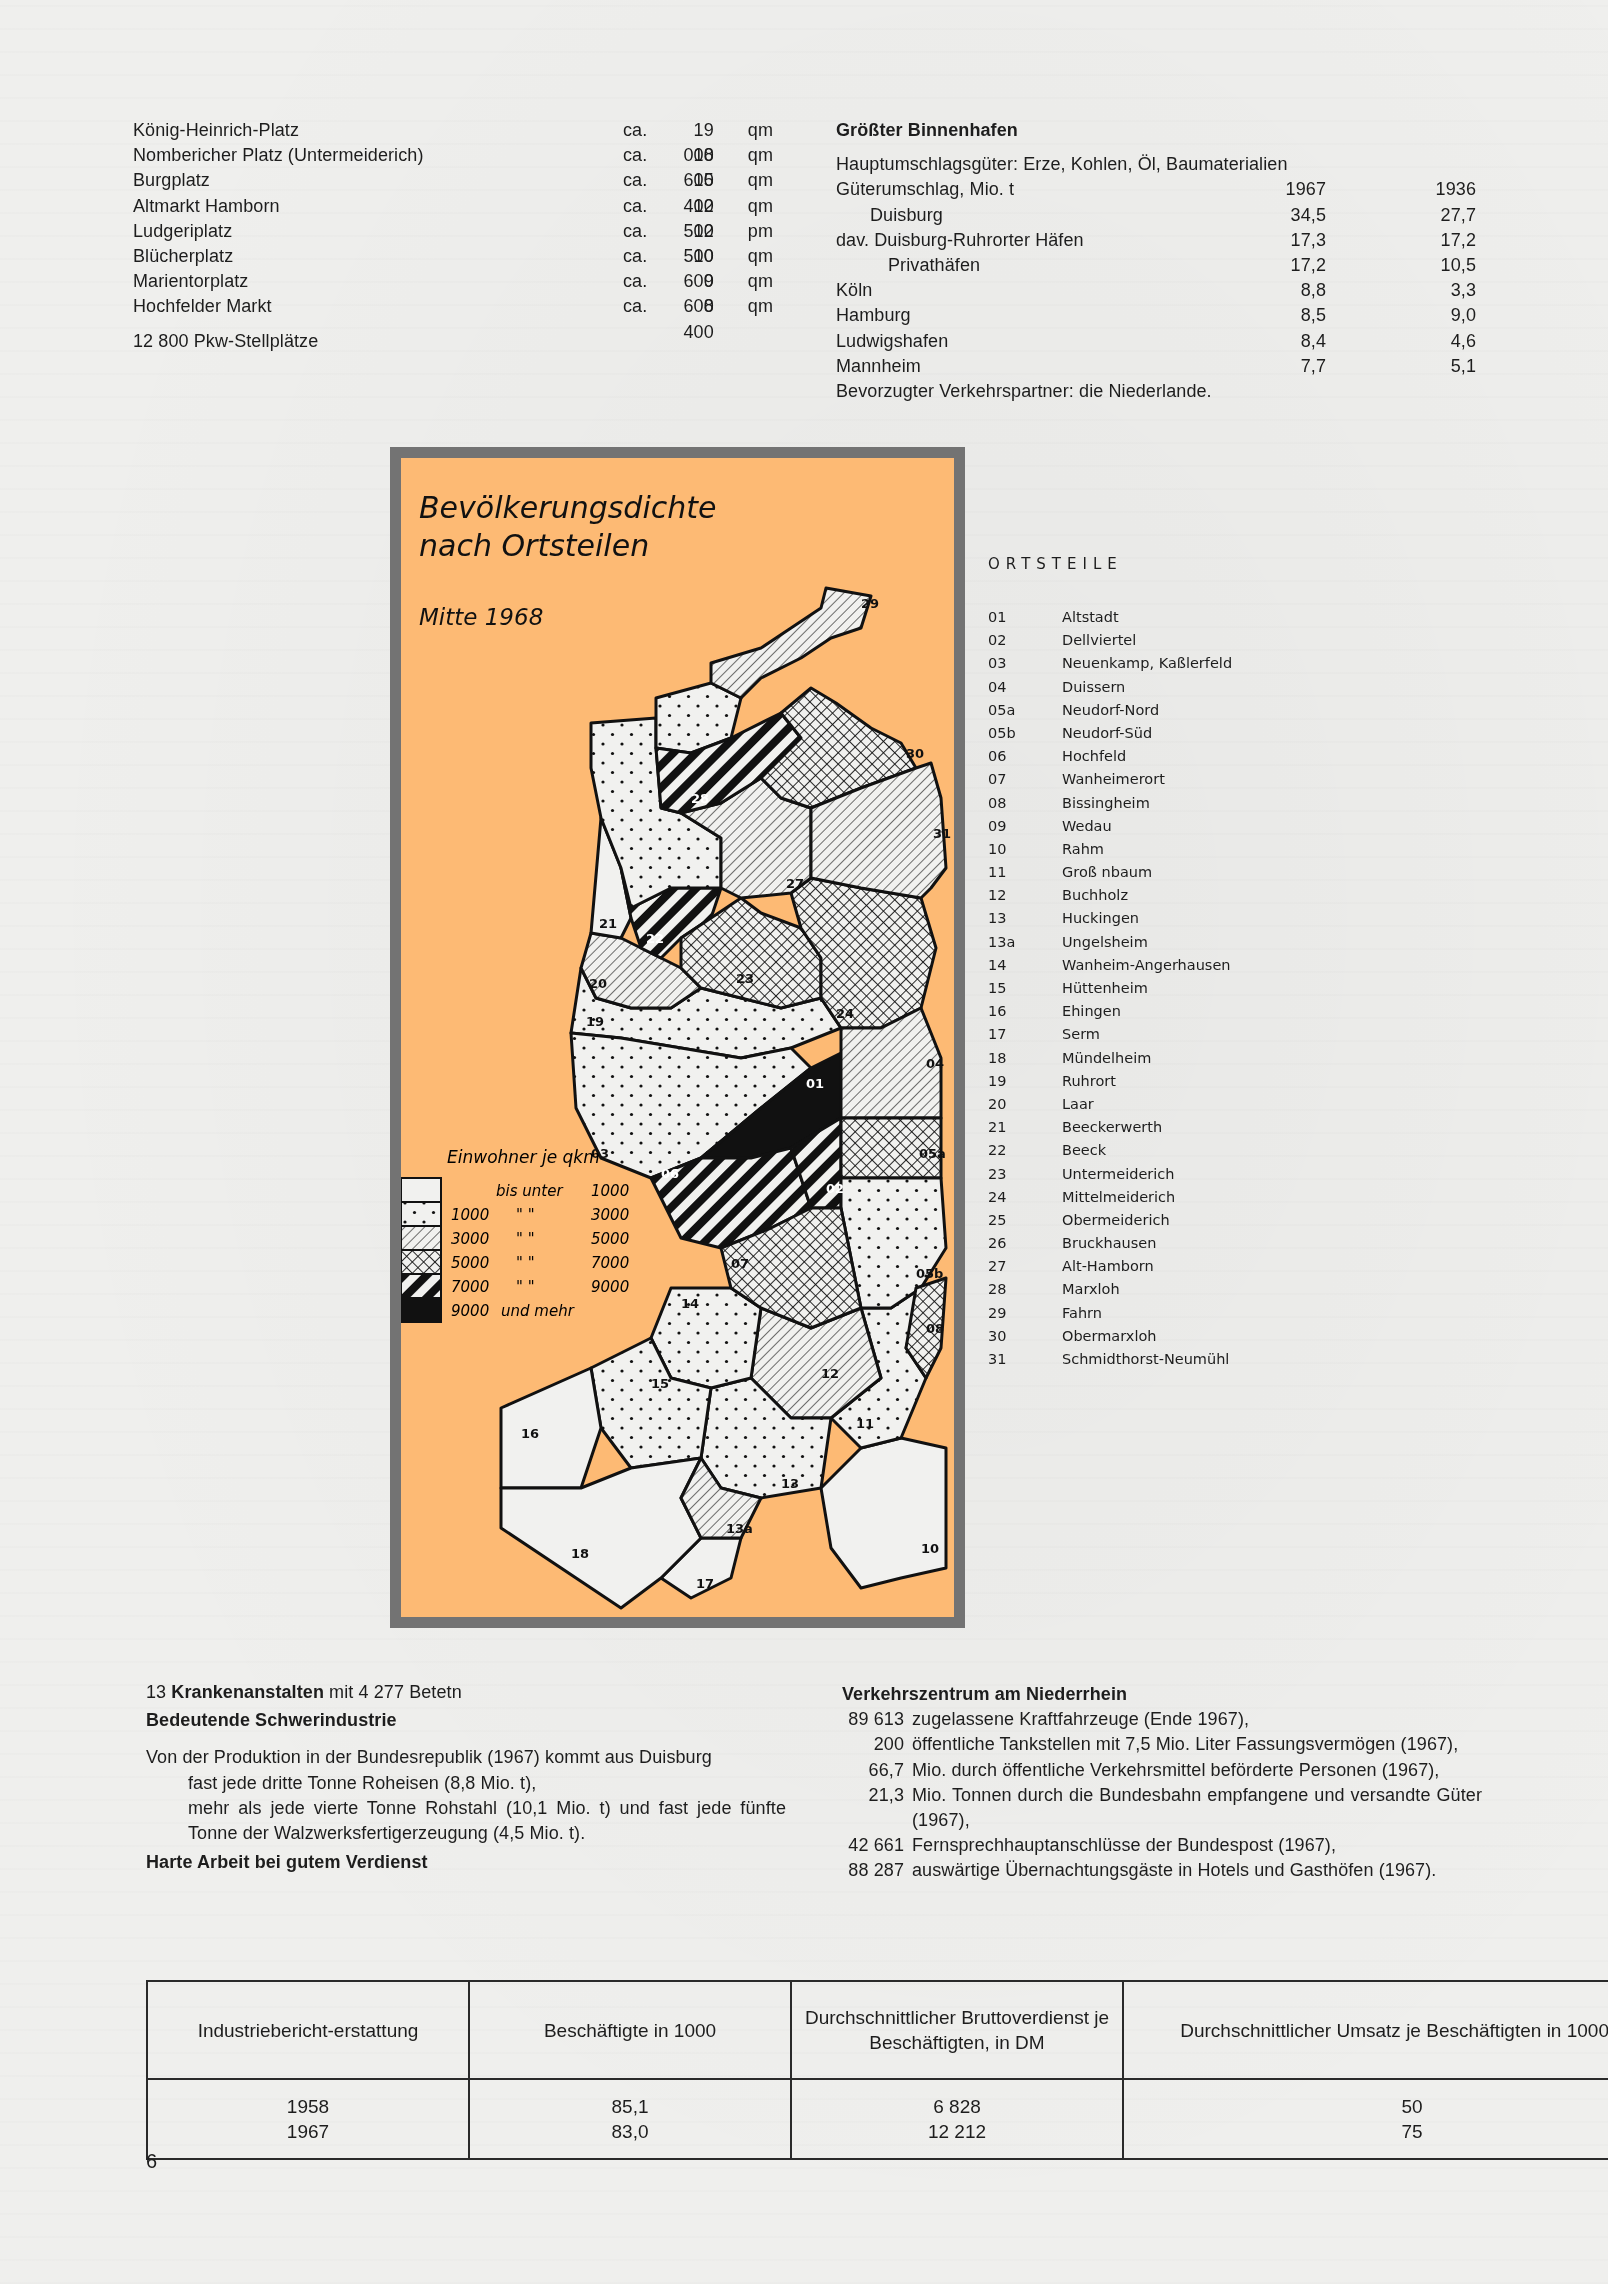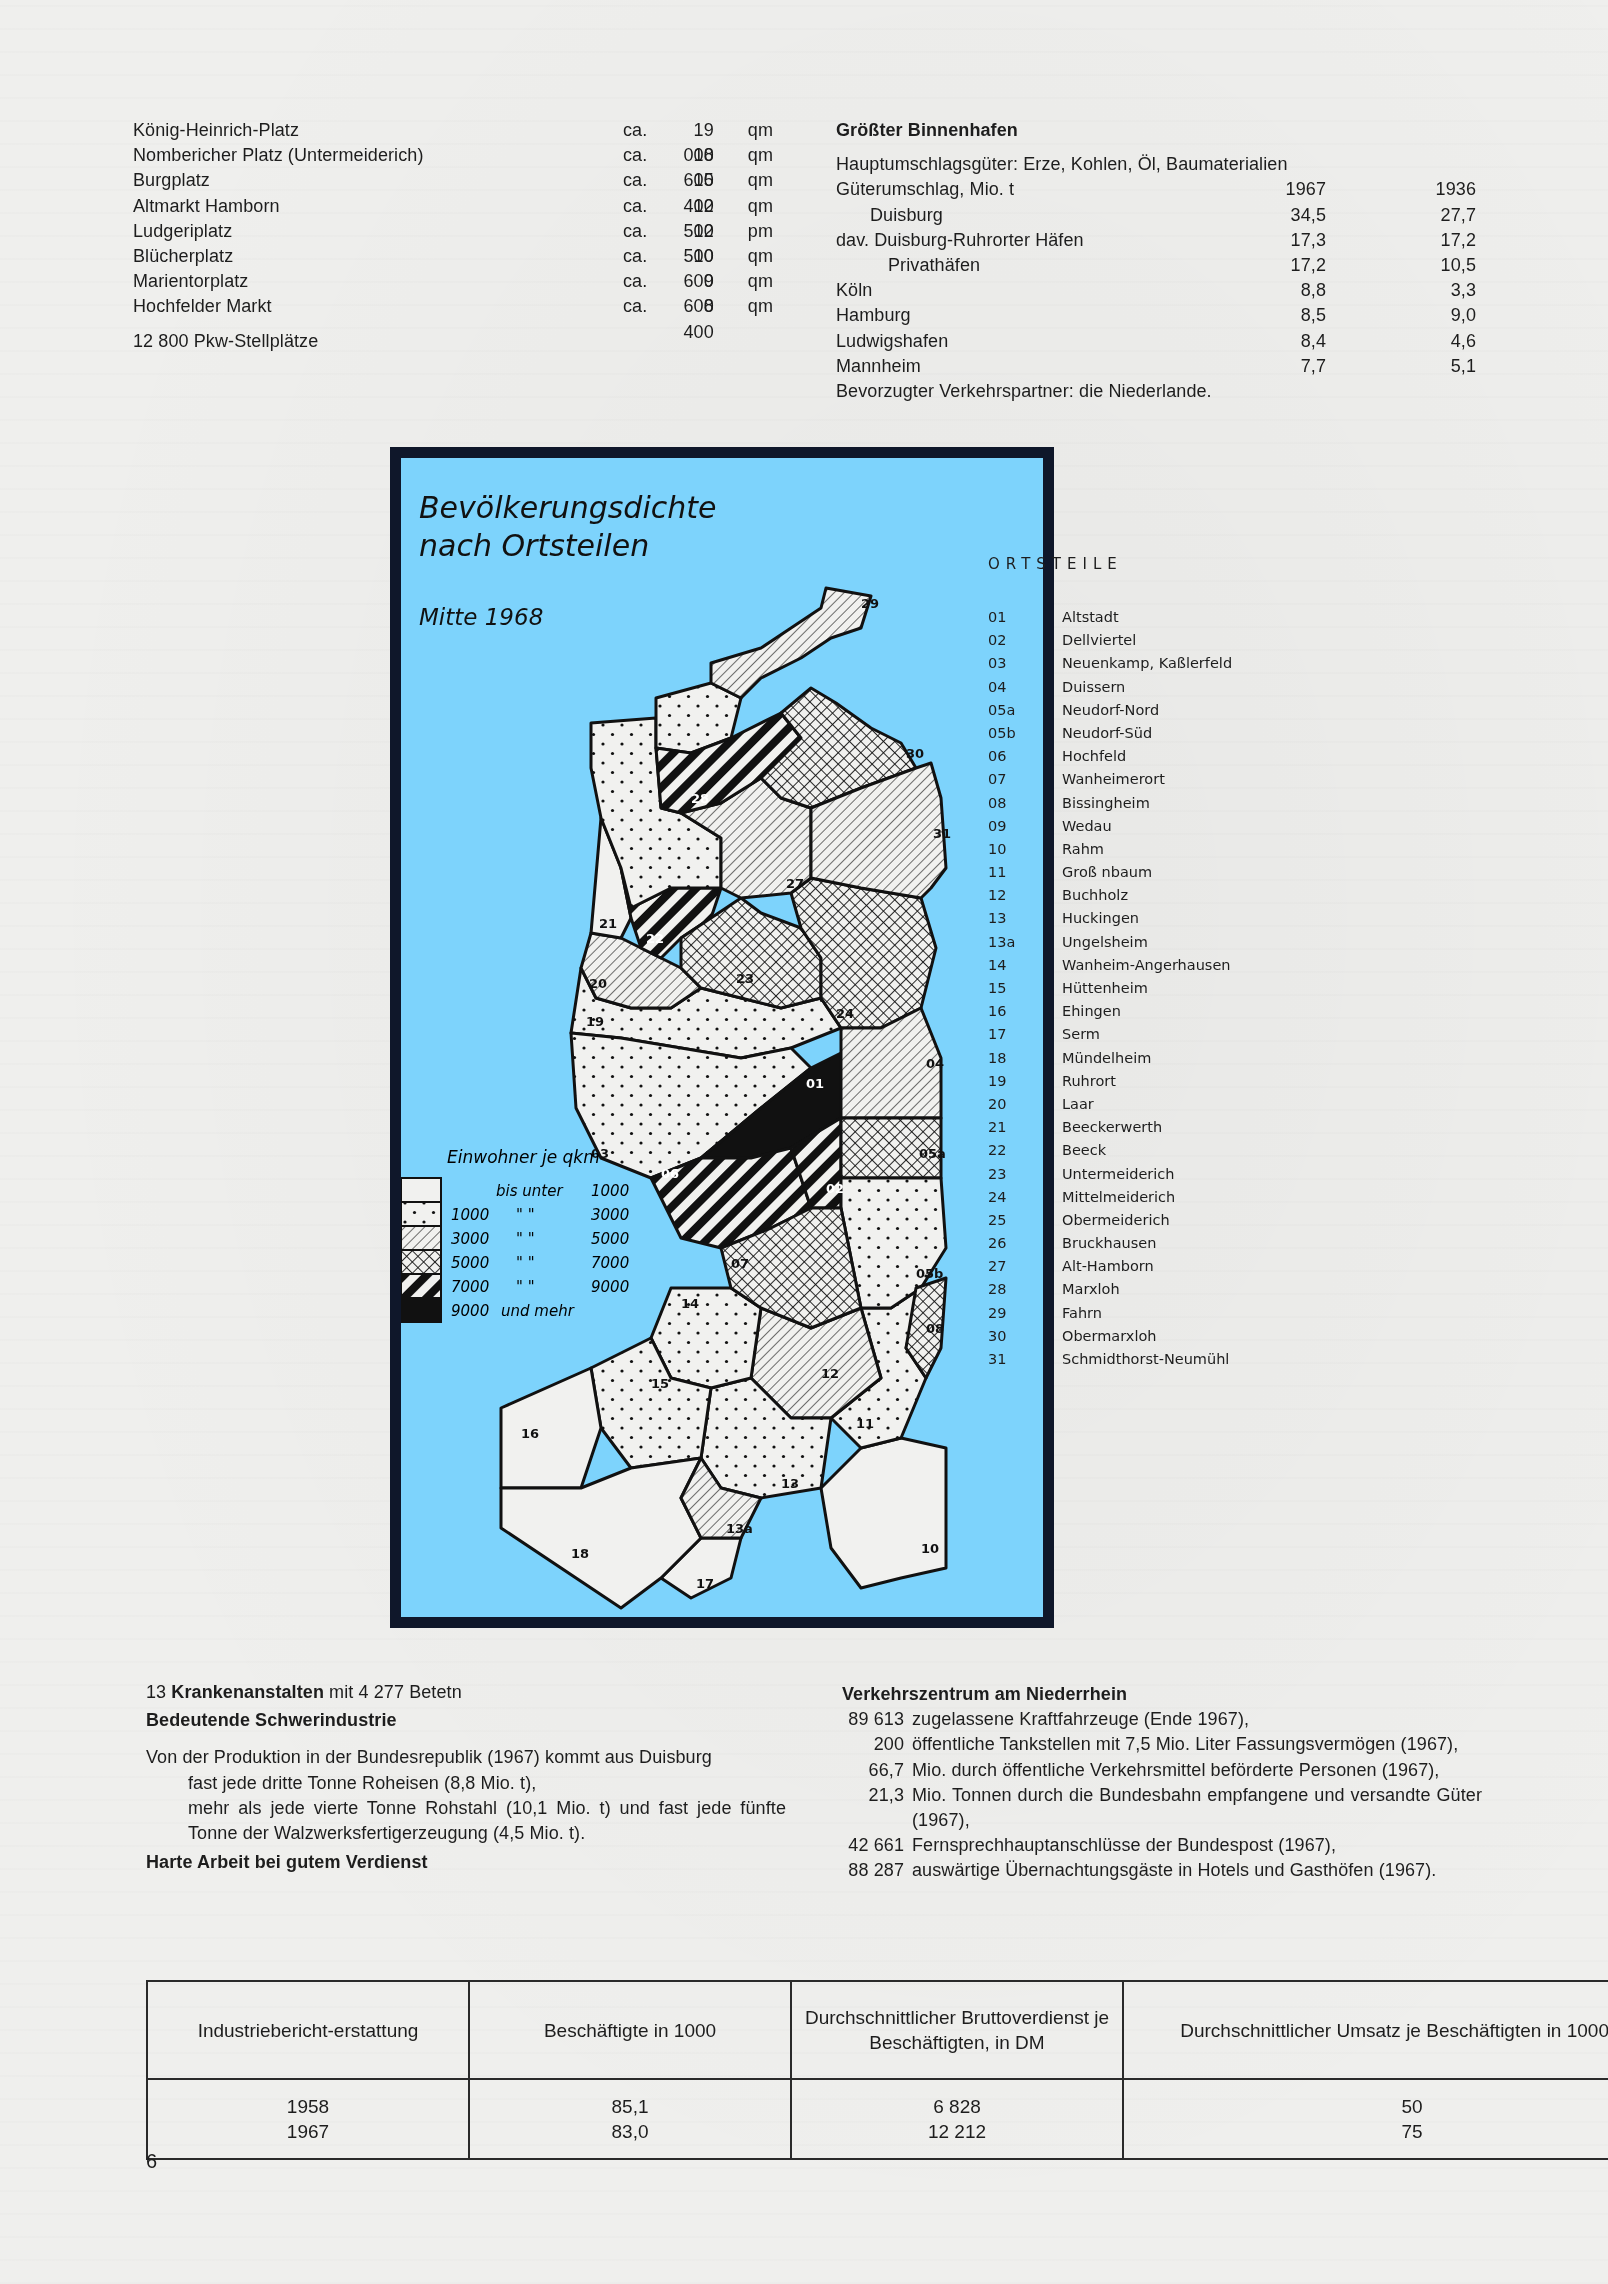--- a/index.html
+++ b/index.html
@@ -26,22 +26,22 @@
 
   
   #harbor { left:836px; top:118px; width:640px; }
   #harbor .tbl-row { display:flex; height:25.2px; }
   #harbor .tbl-row .lbl { flex:1; }
   #harbor .tbl-row .c1 { width:100px; text-align:right; }
   #harbor .tbl-row .c2 { width:150px; text-align:right; }
 
   
   #map-frame {
-    left:390px; top:447px; width:664px; height:1181px;
-    box-sizing:border-box; border:11px solid #0f172a; background:#7dd3fc;
+    left:390px; top:447px; width:575px; height:1181px;
+    box-sizing:border-box; border:11px solid #737373; background:#fdba74;
   }
   #map-svg { position:absolute; left:0; top:0; }
   .hand { font-family:"DejaVu Sans", sans-serif; font-style:italic; }
 
   
   #districts { left:988px; top:555px; width:340px; }
   #districts .head { font-family:"DejaVu Sans", sans-serif; font-size:15px; letter-spacing:6px; margin-bottom:36px; }
   #districts .drow { display:flex; height:23.2px; font-family:"DejaVu Sans", sans-serif; font-size:14.5px; }
   #districts .drow .n { width:74px; }
 

